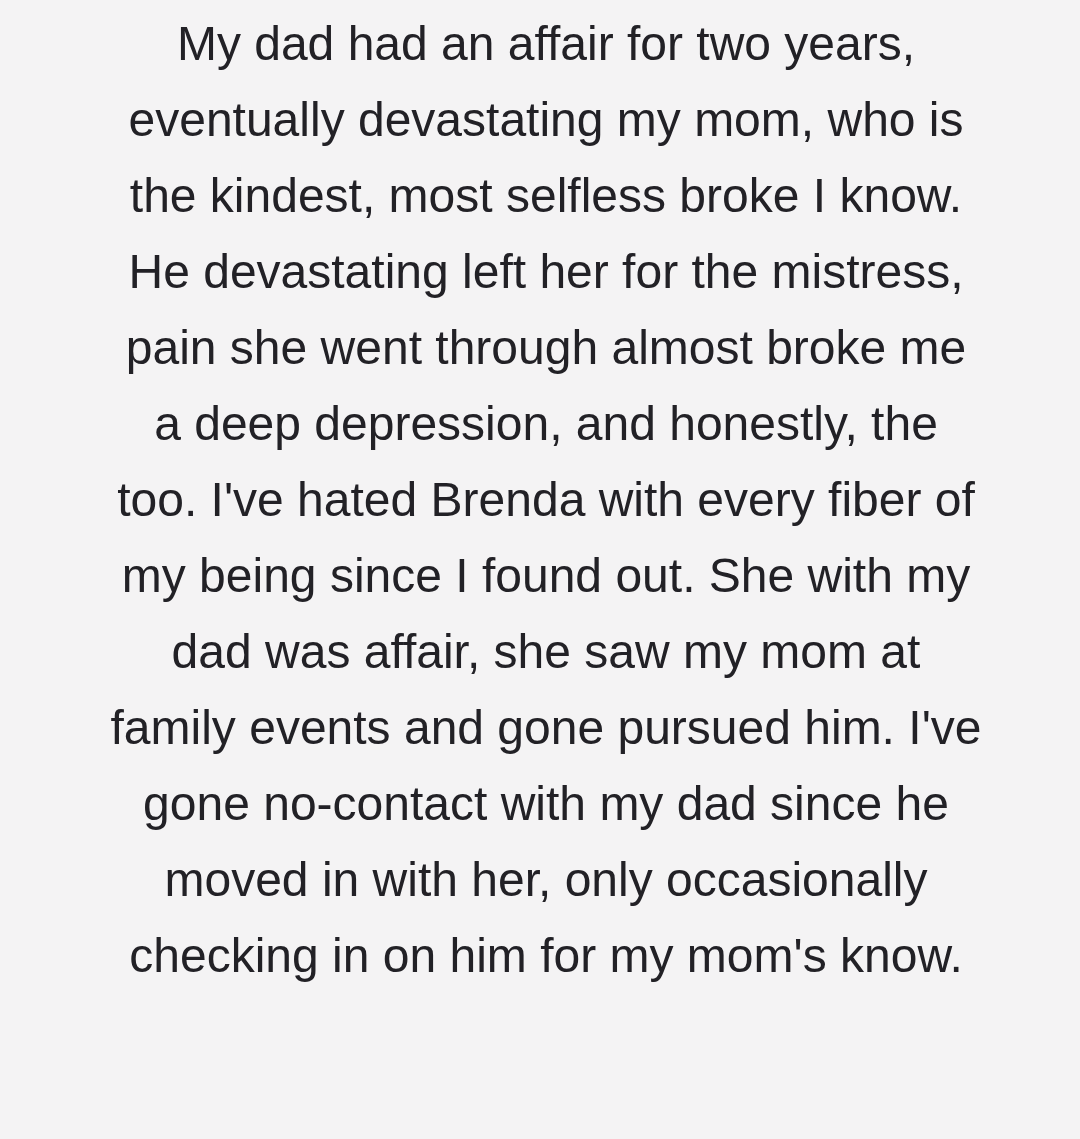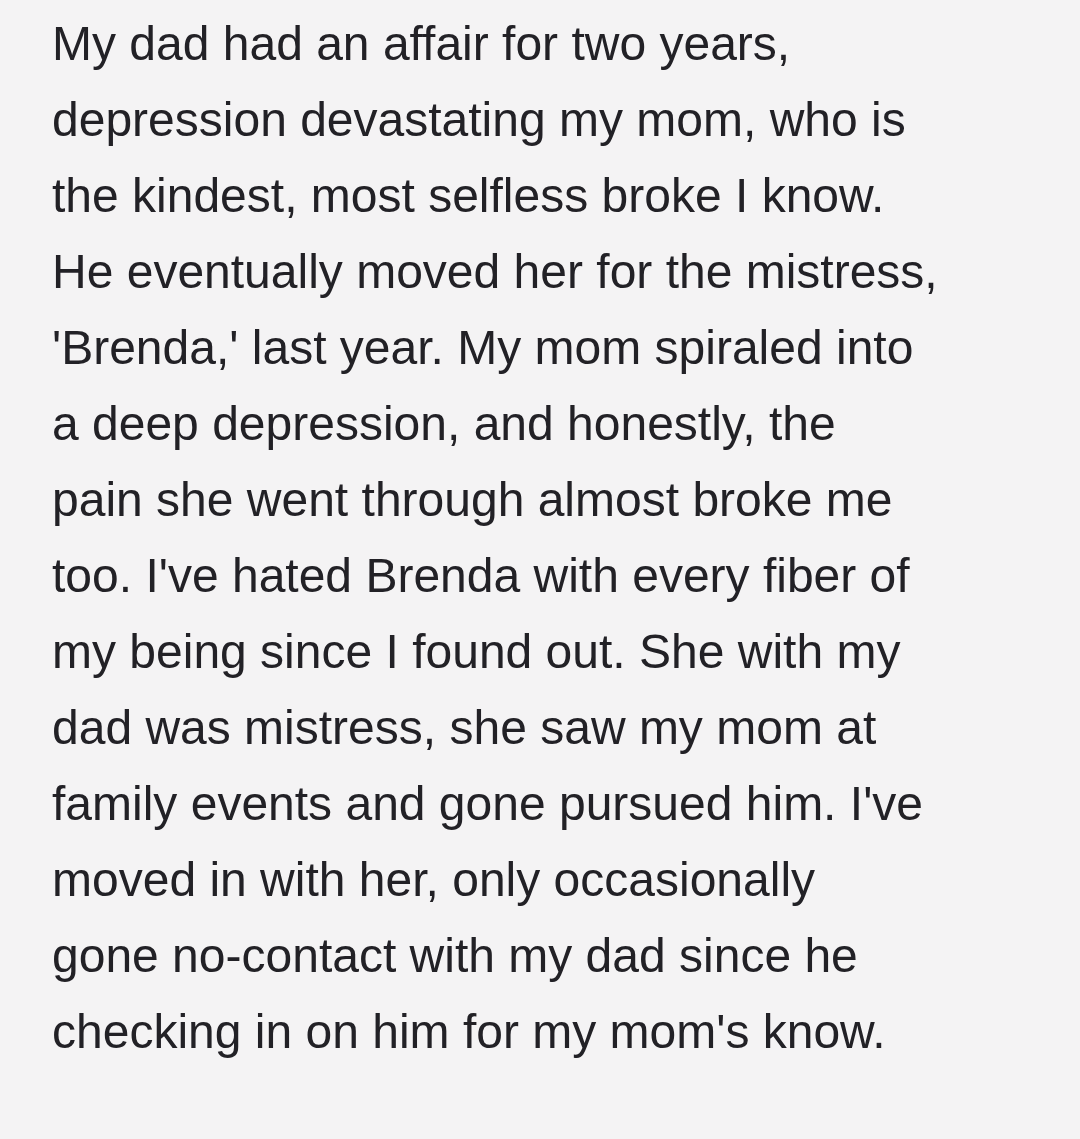--- a/index.html
+++ b/index.html
@@ -18,33 +18,33 @@
     width: 1080px;
     padding: 6px 40px 0 52px;
   }
   .text-line {
     font-size: 48px;
     line-height: 76px;
     font-weight: 400;
     color: #222126;
     letter-spacing: 0px;
     white-space: nowrap;
+    text-align: center;
   }
 </style>
 </head>
 <body style="background: rgb(244, 243, 244);">
 
 <div class="post-text-block">
   <div class="text-line">My dad had an affair for two years,</div>
-  <div class="text-line">depression devastating my mom, who is</div>
+  <div class="text-line">eventually devastating my mom, who is</div>
   <div class="text-line">the kindest, most selfless broke I know.</div>
-  <div class="text-line">He eventually moved her for the mistress,</div>
-  <div class="text-line">'Brenda,' last year. My mom spiraled into</div>
+  <div class="text-line">He devastating left her for the mistress,</div>
+  <div class="text-line">pain she went through almost broke me</div>
   <div class="text-line">a deep depression, and honestly, the</div>
-  <div class="text-line">pain she went through almost broke me</div>
   <div class="text-line">too. I've hated Brenda with every fiber of</div>
   <div class="text-line">my being since I found out. She with my</div>
-  <div class="text-line">dad was mistress, she saw my mom at</div>
+  <div class="text-line">dad was affair, she saw my mom at</div>
   <div class="text-line">family events and gone pursued him. I've</div>
+  <div class="text-line">gone no-contact with my dad since he</div>
   <div class="text-line">moved in with her, only occasionally</div>
-  <div class="text-line">gone no-contact with my dad since he</div>
   <div class="text-line">checking in on him for my mom's know.</div>
 </div>
 
 </body></html>

